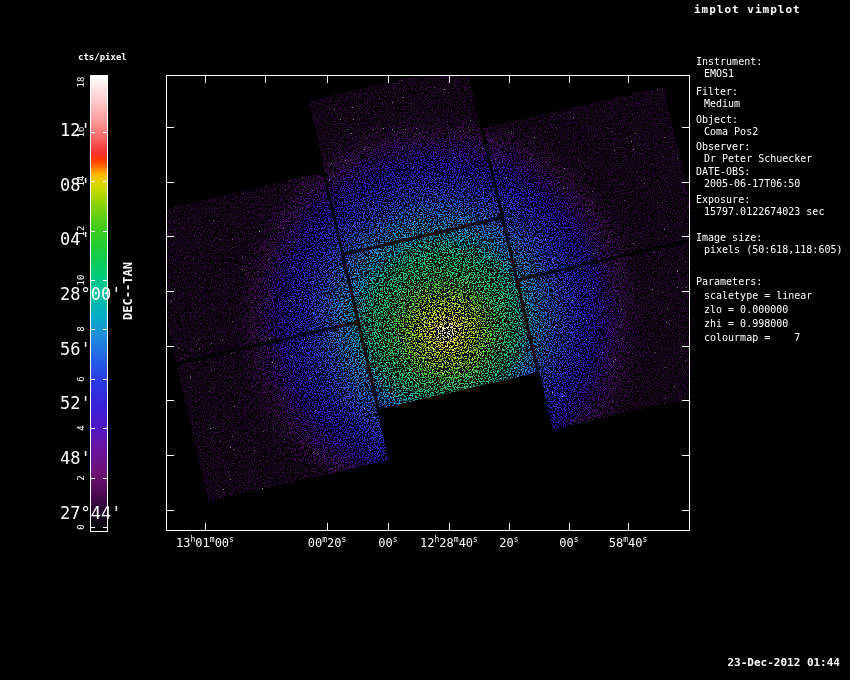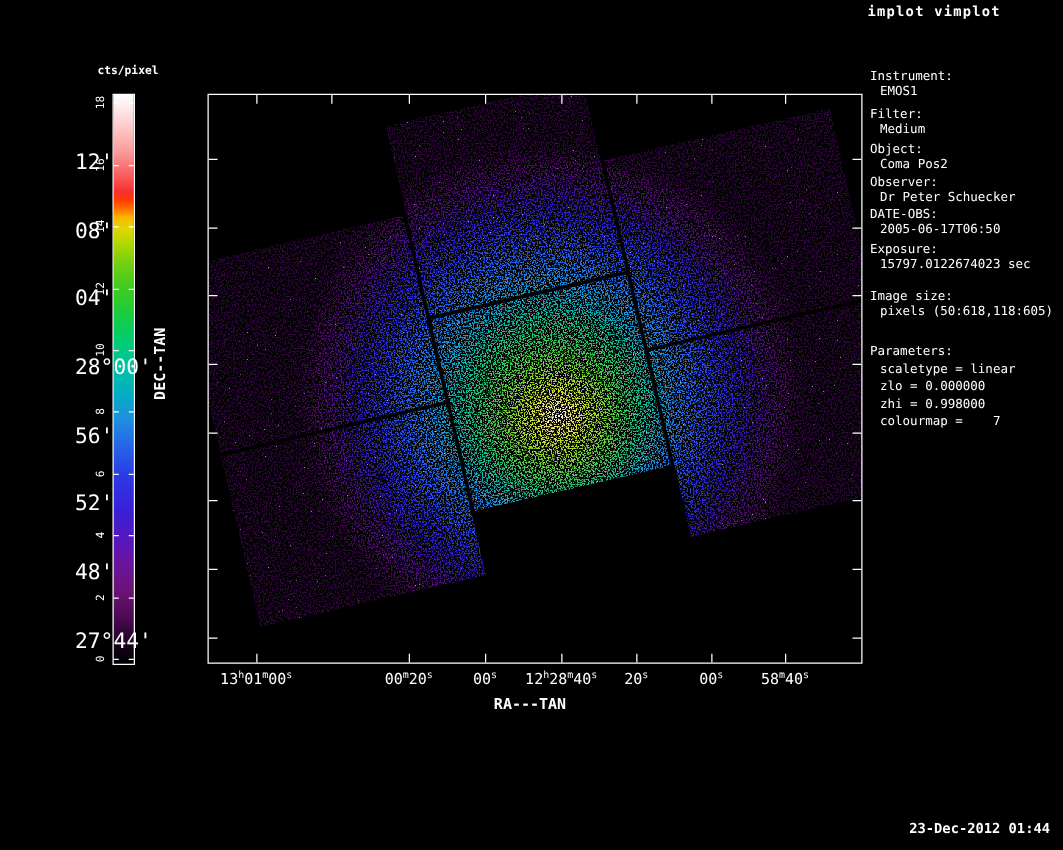--- a/index.html
+++ b/index.html
@@ -204,16 +204,15 @@
       <div class="info-value" style="top: 206px;">15797.0122674023 sec</div>
       <div class="info-label" style="top: 232px;">Image size:</div>
       <div class="info-value" style="top: 244px;">pixels (50:618,118:605)</div>
       <div class="info-label" style="top: 276px;">Parameters:</div>
       <div class="info-value" style="top: 290px; white-space: pre;">scaletype = linear</div>
       <div class="info-value" style="top: 304px; white-space: pre;">zlo = 0.000000</div>
       <div class="info-value" style="top: 318px; white-space: pre;">zhi = 0.998000</div>
       <div class="info-value" style="top: 332px; white-space: pre;">colourmap =    7</div>
     </div>
 
-  <div class="txt" id="x-axis-label">RA---TAN</div>
   <div class="txt" id="y-axis-label">DEC--TAN</div>
   <div class="txt" id="timestamp">23-Dec-2012 01:44</div>
 </div>
 
 </body></html>

